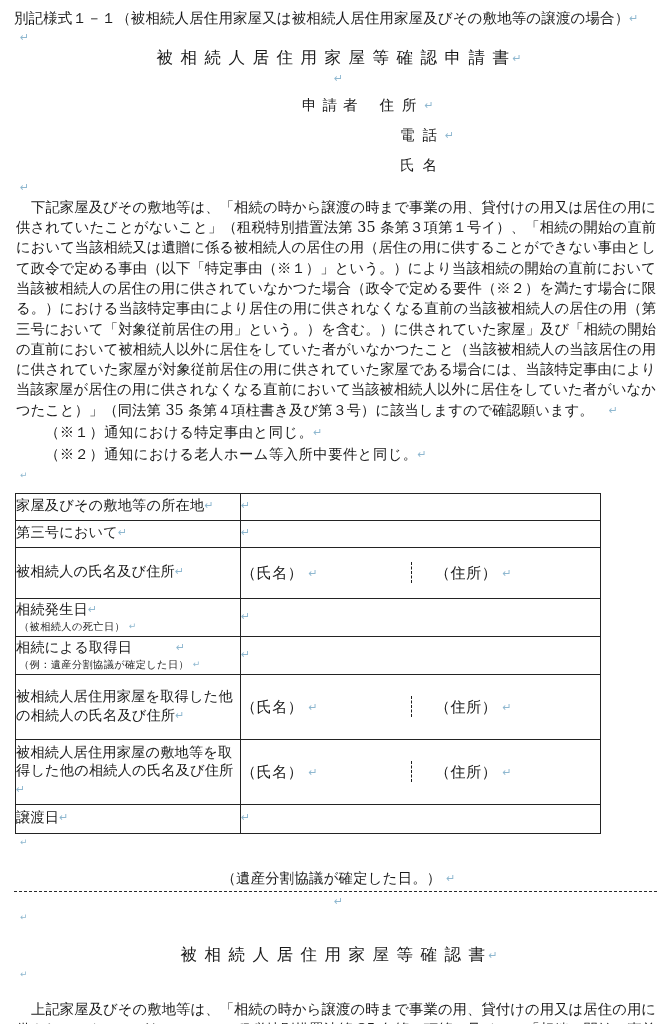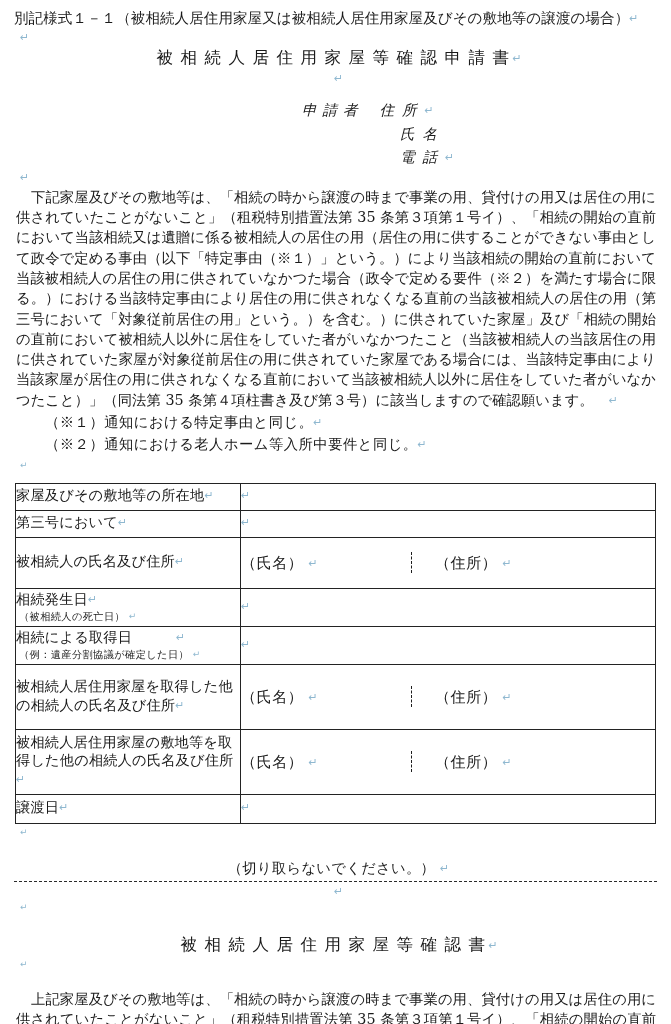--- a/index.html
+++ b/index.html
@@ -59,25 +59,24 @@
     text-align: center;
     font-size: 16.5px;
     letter-spacing: 7.5px;
     padding-left: 7px;
     white-space: nowrap;
   }
   .doctitle .pil { letter-spacing: 0; margin-left: -4px; }
 
   
   .applicant {
-    margin-top: 13px;
+    margin-top: 5px;
     padding-left: 288px;
     font-size: 14.5px;
-    line-height: 23px;
-    font-style: italic;
+    line-height: 29px;
   }
   .ap-row { white-space: nowrap; }
   .ap-label {
     letter-spacing: 6px;
     display: inline-block;
   }
   .ap-field {
     letter-spacing: 8px;
     display: inline-block;
     margin-left: 16px;
@@ -101,21 +100,21 @@
     line-height: 20.3px;
     padding-left: 31px;
     white-space: nowrap;
     letter-spacing: 0.5px;
   }
 
   
   .tbl-wrap { margin-top: 9px; padding: 0 1px; }
   table.form {
     border-collapse: collapse;
-    width: 641px;
+    width: 586px;
     table-layout: fixed;
     border: 1.6px solid #232323;
     padding-left: 12px;
   }
   table.form td {
     border: 1.1px solid #232323;
     padding: 0;
     vertical-align: middle;
   }
   td.lbl {
@@ -229,24 +228,24 @@
 
   <div class="centermark">
     <span class="pil">↵</span>
   </div>
 
   <div class="applicant">
     <div class="ap-row">
       <span class="ap-label">申請者</span><span class="ap-field">住所</span><span class="pil">↵</span>
     </div>
     <div class="ap-row">
-      <span class="ap-indent"></span><span class="ap-field">氏名</span>
+      <span class="ap-indent"></span><span class="ap-field">電話</span><span class="pil">↵</span>
     </div>
     <div class="ap-row">
-      <span class="ap-indent"></span><span class="ap-field">電話</span><span class="pil">↵</span>
+      <span class="ap-indent"></span><span class="ap-field">氏名</span>
     </div>
   </div>
 
   <div class="blankline">
     <span class="pil">↵</span>
   </div>
 
   <div class="para"><span>下記家屋及びその敷地等は、「相続の時から譲渡の時まで事業の用、貸付けの用又は居住の用に供されていたことがないこと」（租税特別措置法第 35 条第３項第１号イ）、「相続の開始の直前において当該相続又は遺贈に係る被相続人の居住の用（居住の用に供することができない事由として政令で定める事由（以下「特定事由（※１）」という。）により当該相続の開始の直前において当該被相続人の居住の用に供されていなかつた場合（政令で定める要件（※２）を満たす場合に限る。）における当該特定事由により居住の用に供されなくなる直前の当該被相続人の居住の用（第三号において「対象従前居住の用」という。）を含む。）に供されていた家屋」及び「相続の開始の直前において被相続人以外に居住をしていた者がいなかつたこと（当該被相続人の当該居住の用に供されていた家屋が対象従前居住の用に供されていた家屋である場合には、当該特定事由により当該家屋が居住の用に供されなくなる直前において当該被相続人以外に居住をしていた者がいなかつたこと）」（同法第 35 条第４項柱書き及び第３号）に該当しますので確認願います。</span><span class="pil">↵</span></div>
 
   <div class="note">
@@ -322,21 +321,21 @@
         </tr>
       </tbody>
     </table>
   </div>
 
   <div class="blankline">
     <span class="pil pil-sm">↵</span>
   </div>
 
   <div class="cutlabel">
-    <span>（切り取らないでください。）</span> <span class="pil">↵</span>
+    <span>（遺産分割協議が確定した日。）</span> <span class="pil">↵</span>
   </div>
   <hr class="cutrule">
 
   <div class="centermark">
     <span class="pil">↵</span>
   </div>
   <div class="blankline">
     <span class="pil pil-sm">↵</span>
   </div>
 

